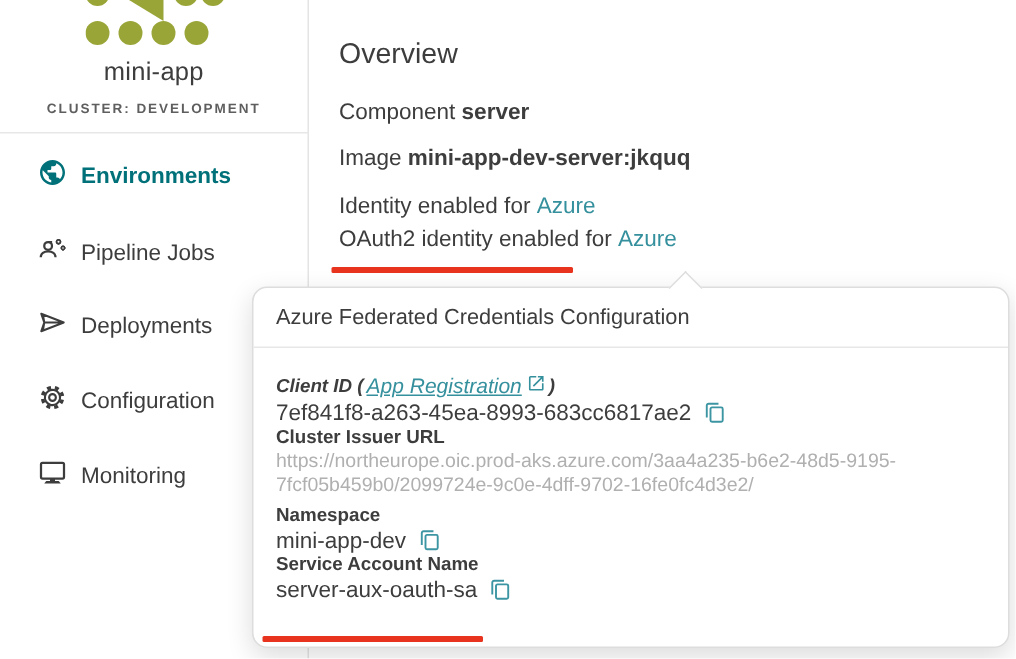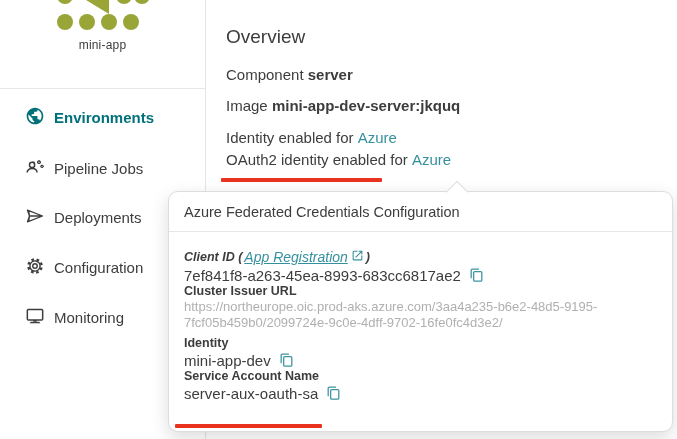--- a/index.html
+++ b/index.html
@@ -6,21 +6,21 @@
   html,body { width:677px; height:439px; background:#fff; overflow:hidden; }
   body { font-family:"Liberation Sans", sans-serif; color:#3d3d3d; position:relative; }
 
   
   .sidebar { position:absolute; left:0; top:0; width:206px; height:439px;
              background:#fff; border-right:1px solid #e4e4e4; }
   .logo { position:absolute; left:57px; top:0; width:96px; height:30px; overflow:hidden; }
   .logo .dot { position:absolute; width:16px; height:16px; border-radius:50%; }
   .logo .tri { position:absolute; width:0; height:0; }
   .app-name { position:absolute; top:38px; left:0; width:100%; text-align:center;
-              font-size:12px; letter-spacing:.2px; color:#3d3d3d; }
+              font-size:17px; letter-spacing:.2px; color:#3d3d3d; }
   .cluster { position:absolute; top:67px; left:0; width:100%; text-align:center;
              font-size:9px; font-weight:bold; letter-spacing:1.3px; color:#5e5e5e; }
   .side-divider { position:absolute; top:88px; left:0; width:206px; height:0;
                   border-top:1px solid #e7e7e7; }
   .menu-item { position:absolute; left:25px; height:24px; display:flex; align-items:center;
                gap:9px; cursor:pointer; font-size:15px; font-weight:500; color:#3d3d3d; }
   .menu-item svg { flex:0 0 auto; }
   .menu-item.active { color:#007079; font-weight:bold; }
   .page-title { position:absolute; left:226px; top:26px; font-size:19px; color:#3d3d3d; }
   .ov-line { position:absolute; left:226px; font-size:15px; color:#3d3d3d; white-space:nowrap; }
@@ -63,20 +63,21 @@
     <div class="dot" style="left:59px; top:-12px; background:#9aa538;"></div>
     <div class="dot" style="left:77px; top:-12px; background:#9aa538;"></div>
 
     <div class="dot" style="left:0;  top:14px; background:#9aa538;"></div>
     <div class="dot" style="left:22px; top:14px; background:#9aa538;"></div>
     <div class="dot" style="left:44px; top:14px; background:#9aa538;"></div>
     <div class="dot" style="left:66px; top:14px; background:#9aa538;"></div>
   </div>
 
   <div class="app-name">mini-app</div>
+  <div class="cluster">CLUSTER: DEVELOPMENT</div>
   <div class="side-divider"></div>
 
   <div class="menu-item active" style="top:105px;">
     <span>
       <svg width="20" height="20" viewBox="0 0 24 24" fill="#007079">
           <path d="M12 2C6.48 2 2 6.48 2 12s4.48 10 10 10 10-4.48 10-10S17.52 2 12 2zm-1 17.93c-3.95-.49-7-3.85-7-7.93 0-.62.08-1.21.21-1.79L9 15v1c0 1.1.9 2 2 2v1.93zm6.9-2.54c-.26-.81-1-1.39-1.9-1.39h-1v-3c0-.55-.45-1-1-1H8v-2h2c.55 0 1-.45 1-1V7h2c1.1 0 2-.9 2-2v-.41c2.93 1.19 5 4.06 5 7.41 0 2.08-.8 3.97-2.1 5.39z"></path>
         </svg>
     </span>
     <span>Environments</span>
   </div>
@@ -178,21 +179,21 @@
               <path d="M15.5 3H6.2A1.7 1.7 0 004.5 4.7V16"></path>
             </g>
           </svg>
       </span>
     </div>
 
     <div class="fld-label mt14">Cluster Issuer URL</div>
     <div class="url">https://northeurope.oic.prod-aks.azure.com/3aa4a235-b6e2-48d5-9195-</div>
     <div class="url" style="margin-top:0;">7fcf05b459b0/2099724e-9c0e-4dff-9702-16fe0fc4d3e2/</div>
 
-    <div class="fld-label mt12" style="margin-top:6px;">Identity</div>
+    <div class="fld-label mt12" style="margin-top:6px;">Namespace</div>
     <div class="fld-value">
       <span>mini-app-dev</span>
       <span class="copy-btn">
         <svg width="17" height="17" viewBox="0 0 24 24">
             <g fill="none" stroke="#3c95a2" stroke-width="1.8">
               <rect x="8" y="6.5" width="11.5" height="13.5" rx="1.4"></rect>
               <path d="M15.5 3H6.2A1.7 1.7 0 004.5 4.7V16"></path>
             </g>
           </svg>
       </span>

